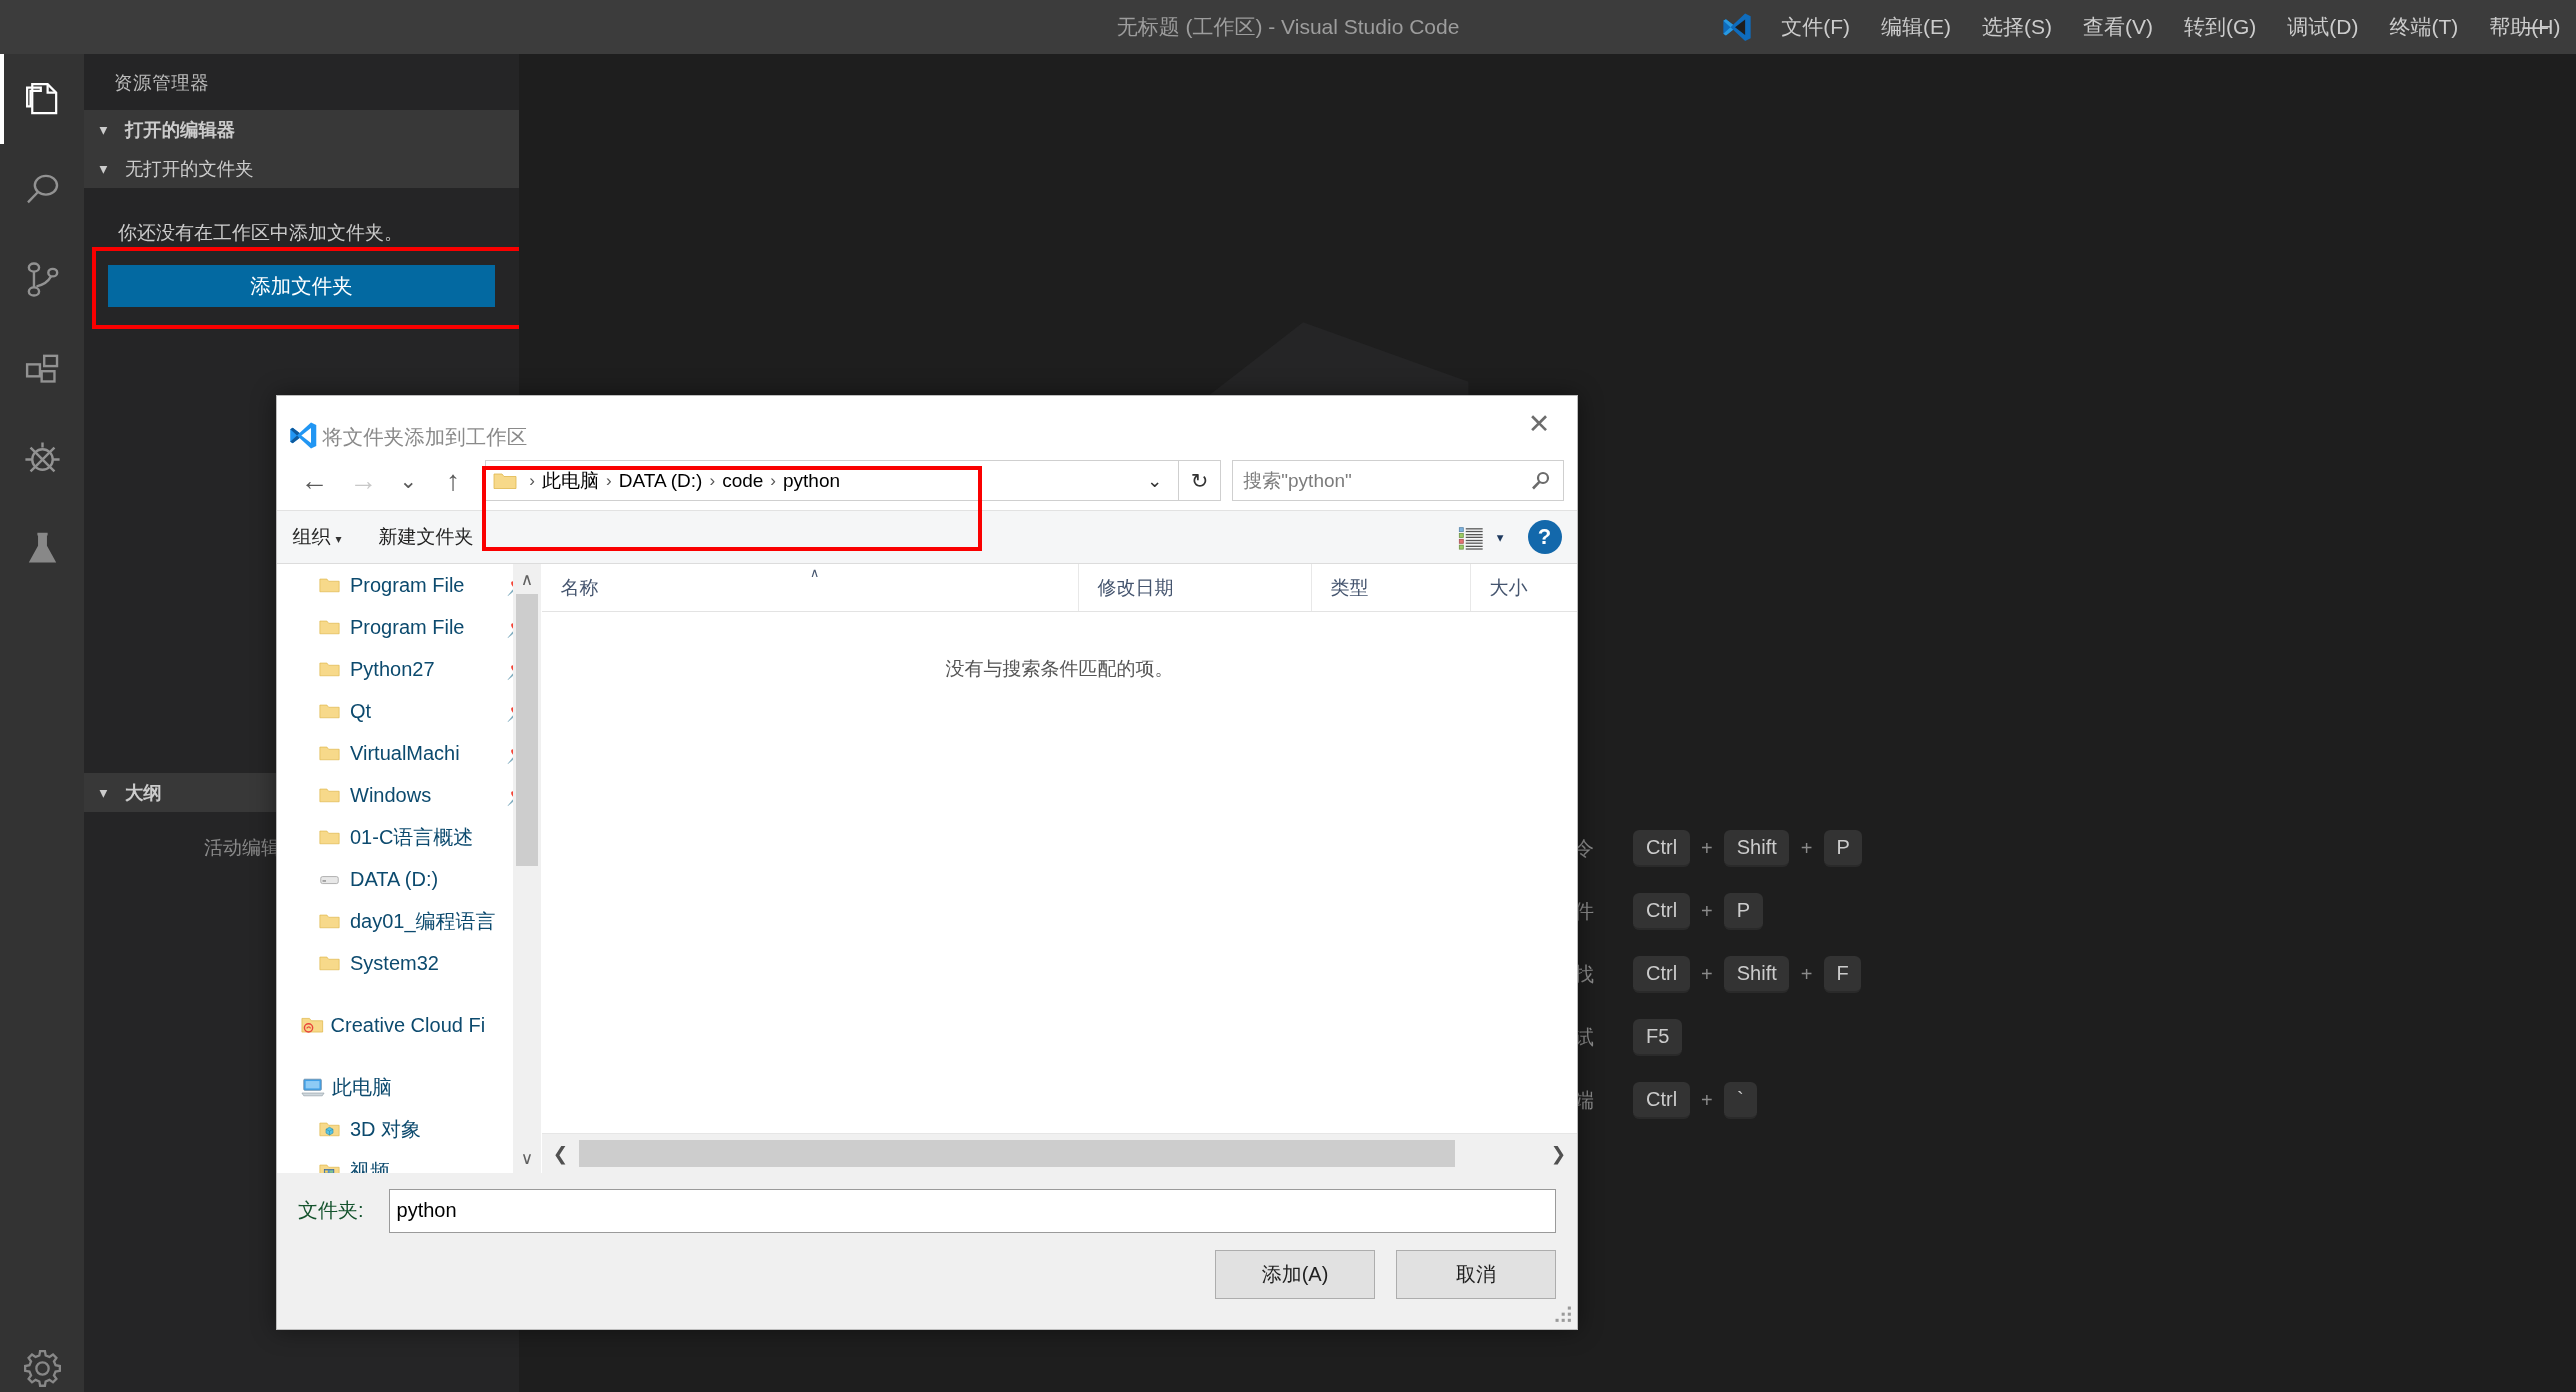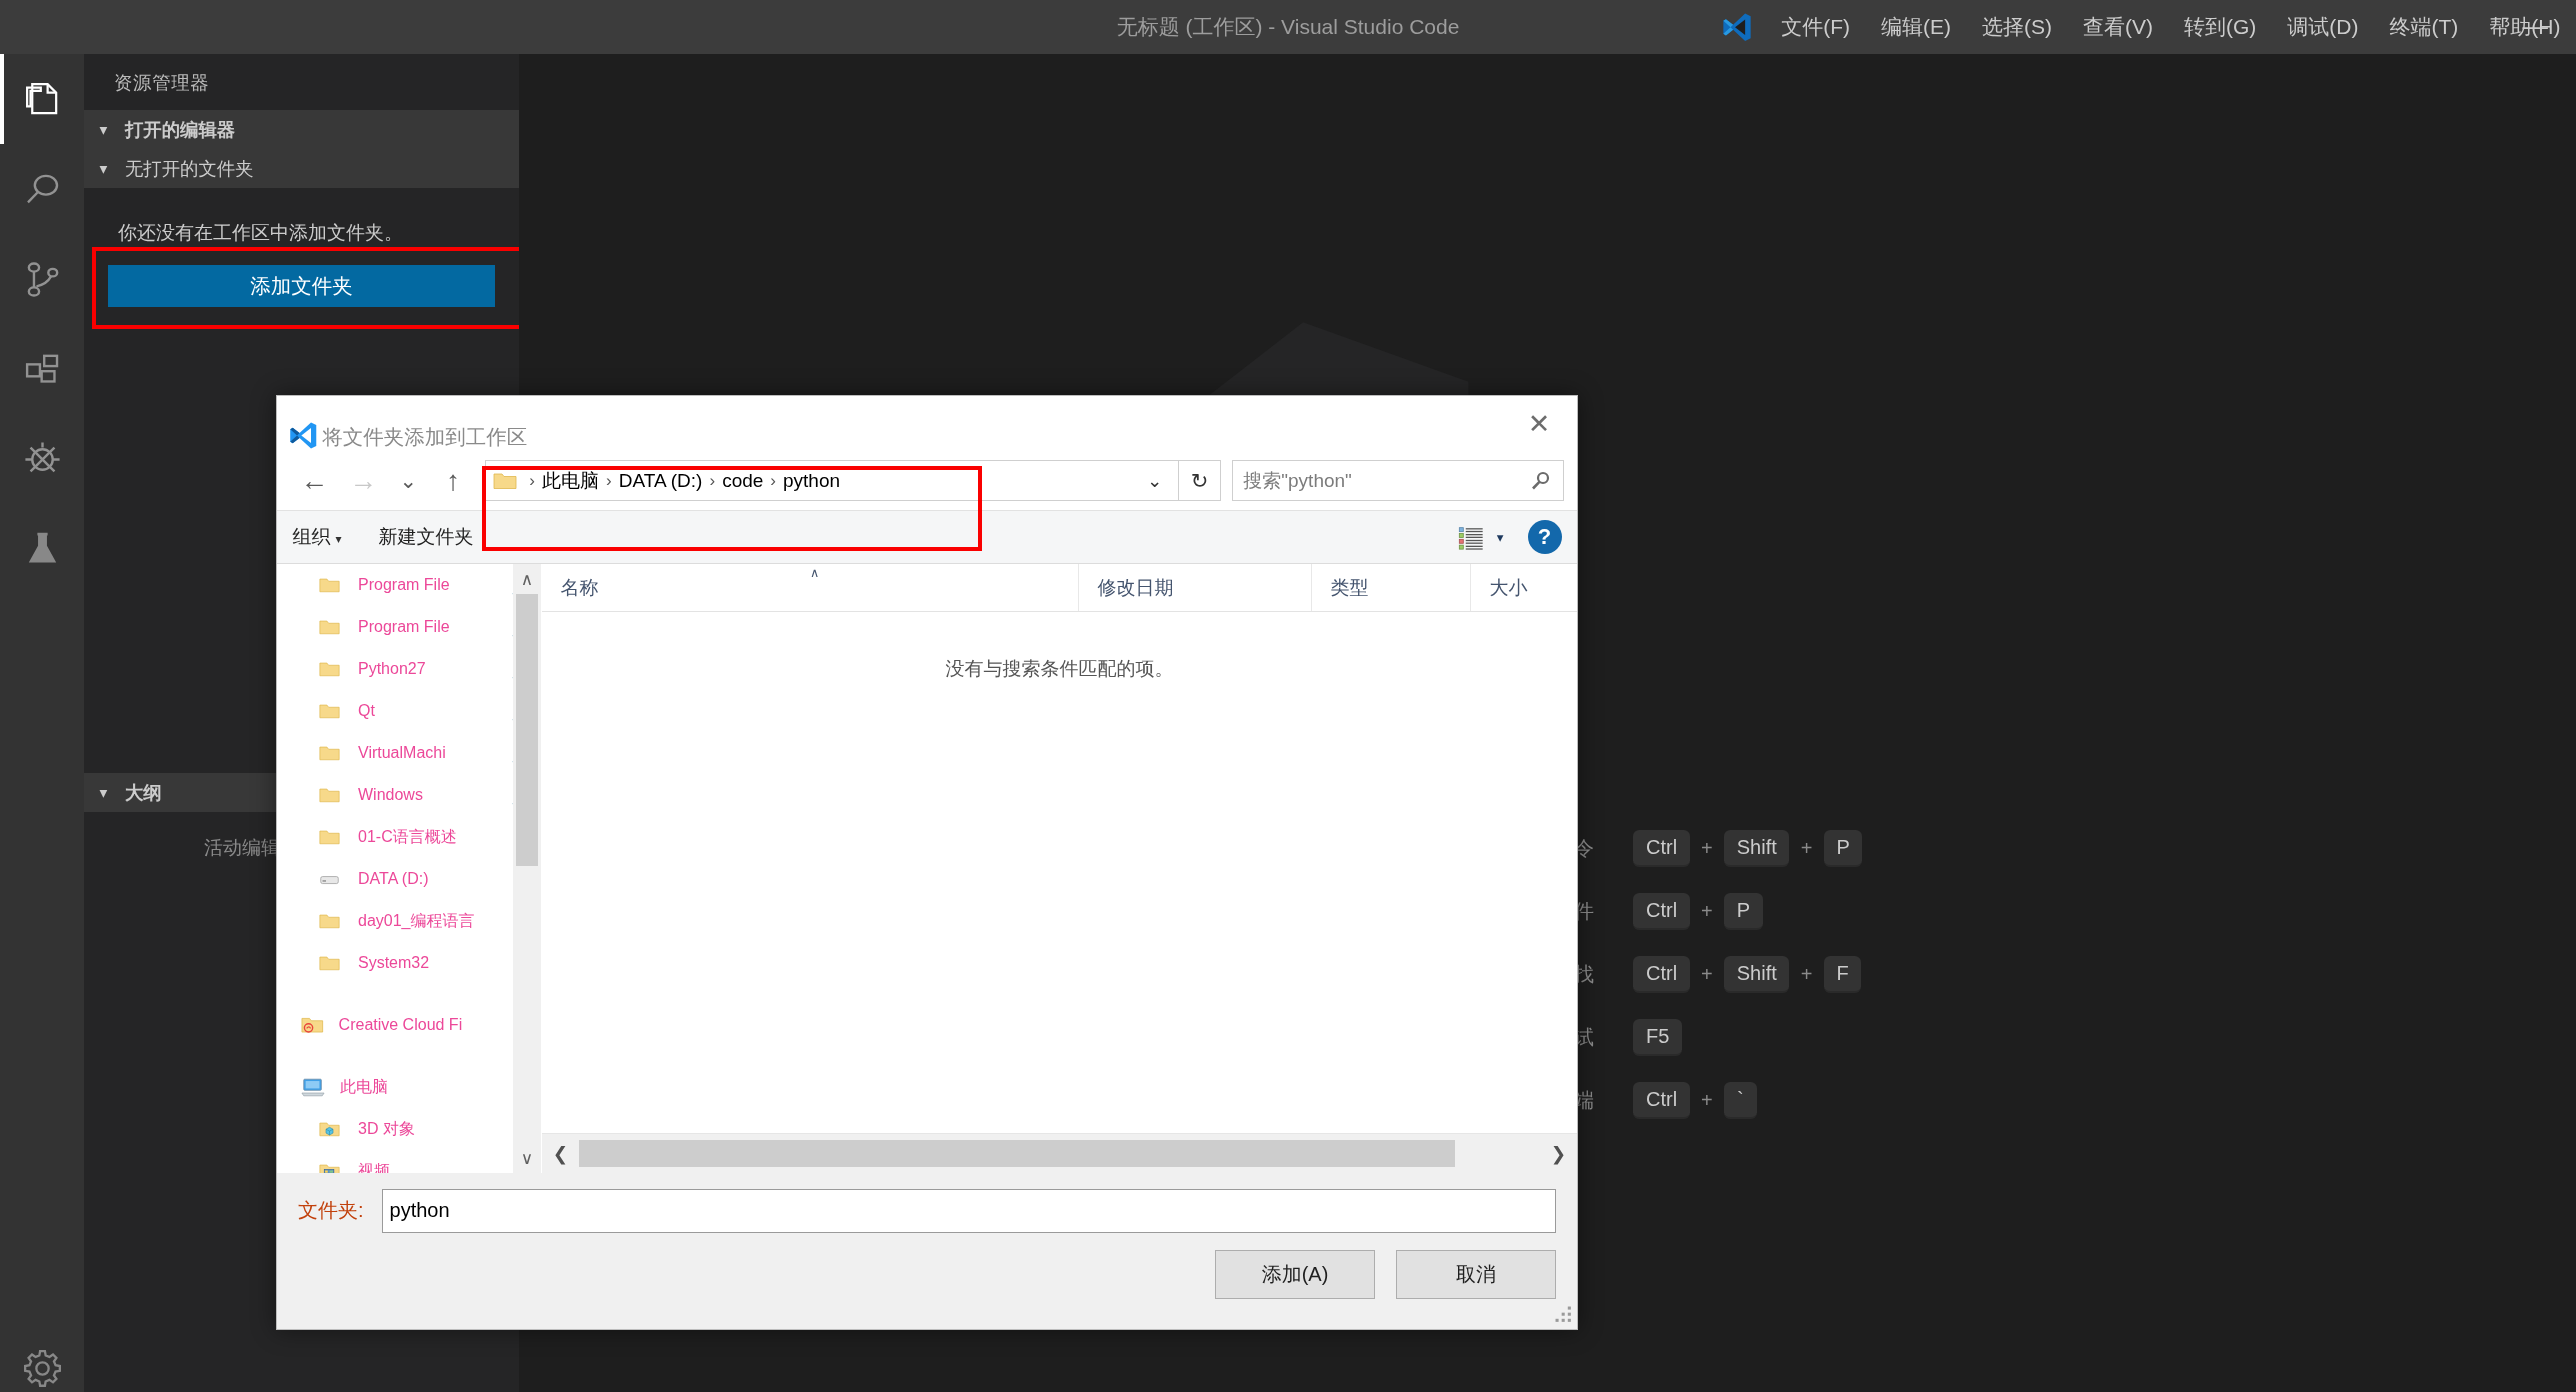--- a/index.html
+++ b/index.html
@@ -160,21 +160,21 @@
     color: #fff; font-size: 22px; display: flex; align-items: center; justify-content: center;
     font-weight: bold;
   }
   .dlg-body { display: flex; height: 609px; background: #ffffff; }
   .tree {
     width: 265px; background: #ffffff; position: relative; overflow: hidden;
     border-right: 0.7px solid #ffffff;
   }
   .tree-item {
     display: flex; align-items: center; height: 42px; padding-left: 24px;
-    font-size: 16px; color: #ec4899; white-space: nowrap; gap: 8px;
+    font-size: 20px; color: #0c4a6e; white-space: nowrap;
   }
   .tree-item.indent { padding-left: 42px; }
   .tree-item .pin { margin-left: auto; padding-right: 10px; }
   .tree-scroll {
     position: absolute; right: 0; top: 0; width: 28px; height: 609px; background: #f0f0f0;
   }
   .tsc-arrow {
     height: 30px; display: flex; align-items: center; justify-content: center;
     color: #606060; font-size: 17px;
   }
@@ -201,21 +201,21 @@
     height: 40px; background: #f0f0f0; display: flex; align-items: center;
     border-top: 0.7px solid #e6e6e6;
   }
   .hs-arrow { width: 37px; text-align: center; color: #505050; font-size: 18.4px; }
   .hs-track { flex: 1; height: 27px; position: relative; }
   .hs-thumb { position: absolute; left: 0; top: 0; width: 876px; height: 27px; background: #cdcdcd; }
   .dlg-footer { height: 155px; background: #f0f0f0; position: relative; }
   .folder-row {
     display: flex; align-items: center; padding: 15.5px 21px 0 21px;
   }
-  .folder-label { font-size: 20px; color: #c2410c; margin-right: 18px; }
+  .folder-label { font-size: 20px; color: #14532d; margin-right: 25px; }
   .folder-input {
     flex: 1; height: 44px; background: #ffffff; border: 0.7px solid #9a9a9a;
     display: flex; align-items: center; padding-left: 7px; font-size: 20px; color: #000;
   }
   .btn-row {
     display: flex; justify-content: flex-end; gap: 21px; padding: 17px 21px 0 0;
   }
   .dlg-btn {
     width: 160px; height: 49px; background: #e1e1e1; border: 0.7px solid #adadad;
     display: flex; align-items: center; justify-content: center;

